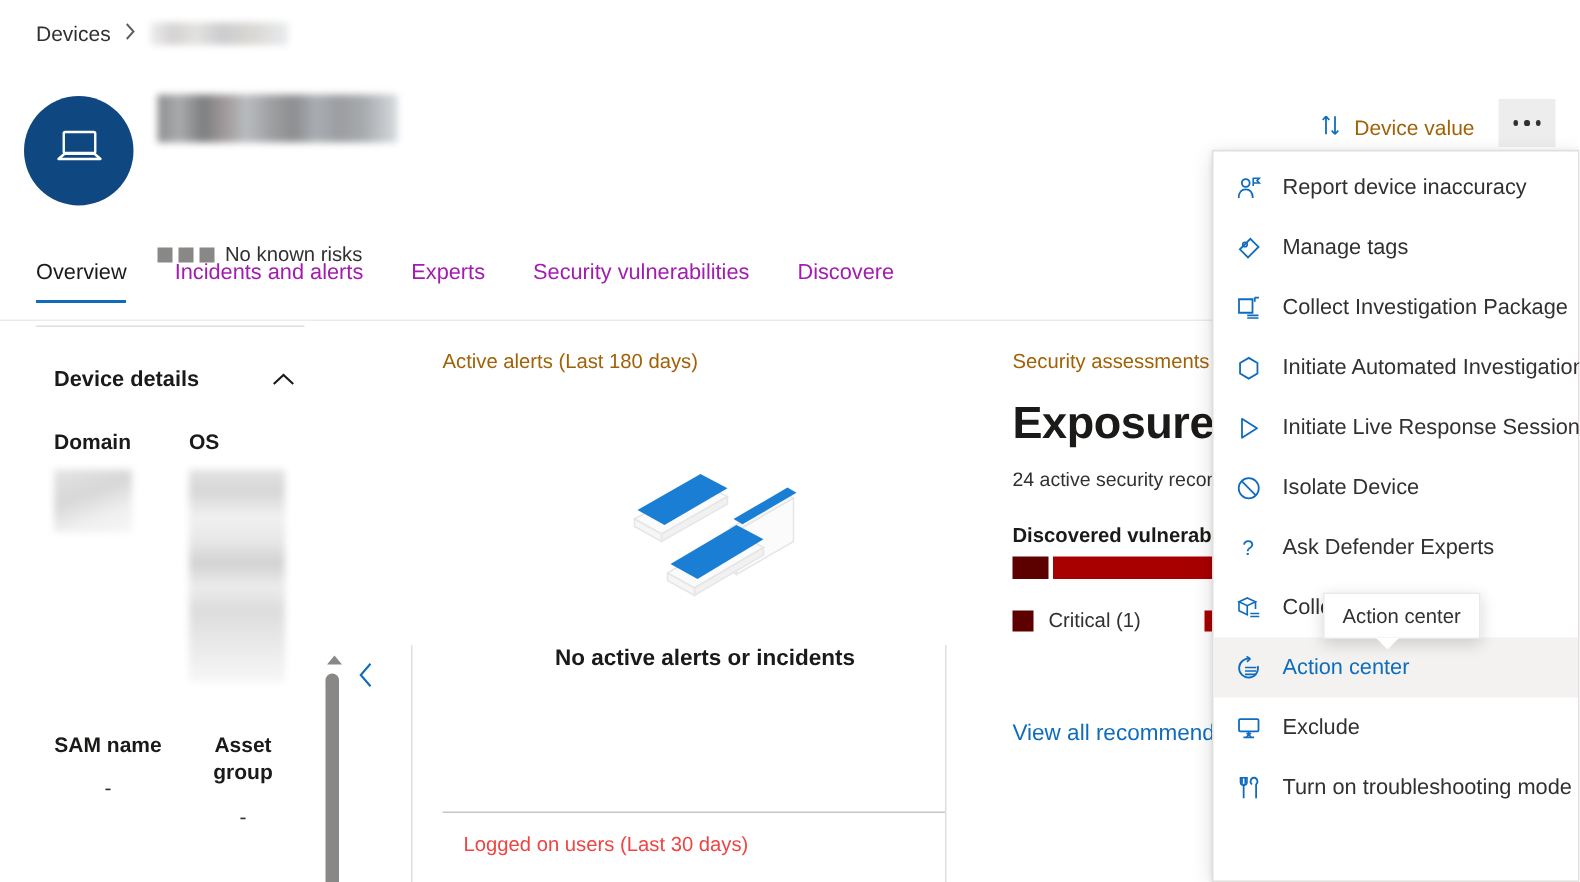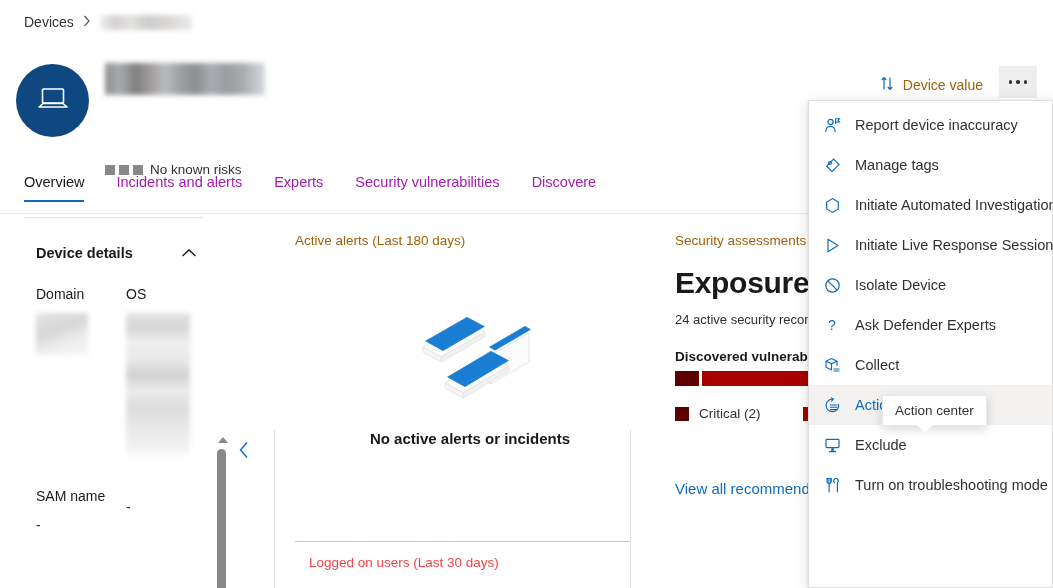--- a/index.html
+++ b/index.html
@@ -69,26 +69,26 @@
   
   .content { position:absolute; left:0; top:215px; width:1053px; height:373px; display:flex; }
 
   .col-left { position:relative; width:213px; height:306px; padding:18px 0 12px 0; }
   .left-divider { position:absolute; left:24px; right:10px; top:2px; height:1px; background:#e1dfdd; }
   .panel-title-row { display:flex; align-items:center; justify-content:space-between; padding:12px 16px 0 36px; }
   .panel-title { font-size:14.5px; font-weight:700; color:#1b1a19; }
   .chev-up { color:#1b1a19; cursor:pointer; display:flex; }
   .detail-grid { display:flex; padding:24px 0 0 36px; gap:18px; }
   .detail-col { width:72px; }
-  .detail-label { font-size:14px; font-weight:400; color:#1b1a19; line-height:1.32; }
+  .detail-label { font-size:14px; font-weight:700; color:#1b1a19; line-height:1.32; }
   .redact-dom { margin-top:10px; width:52px; height:42px;
      background: linear-gradient(160deg,#e4e4e4 0%,#d7d7d7 40%,#efefef 70%,#f6f6f6 100%); }
   .redact-os { margin-top:10px; width:64px; height:142px;
      background: linear-gradient(180deg,#e3e3e3 0%,#d6d6d6 10%,#f0f0f0 22%,#e8e8e8 33%,#d2d2d2 44%,#ececec 55%,#dcdcdc 66%,#e6e6e6 78%,#efefef 90%,#f7f7f7 100%); }
-  .detail-grid2 { display:flex; padding:0 0 0 36px; gap:18px; position:absolute; top:272px; }
+  .detail-grid2 { display:flex; padding:0 0 0 36px; gap:18px; position:absolute; top:272px;text-align:center; }
   .detail-value { font-size:14px; color:#323130; margin-top:12px; }
 
   .scroll-track { position:absolute; left:216px; top:222px; width:12px; height:350px; }
   .scroll-arrow { position:absolute; left:2px; top:0; width:0;height:0;
      border-left:5px solid transparent; border-right:5px solid transparent; border-bottom:6px solid #8a8886; }
   .scroll-thumb { position:absolute; left:1px; top:12px; width:9px; height:280px; background:#8a8886; border-radius:5px; cursor:pointer; }
   .collapse-chev { position:absolute; left:238px; top:226px; color:#0f6cbd; cursor:pointer; }
 
   .vrule { position:absolute; top:215px; width:1px; height:373px; background:#e1dfdd; }
 
@@ -217,20 +217,21 @@
           <div class="detail-label">OS</div>
           <div class="redact redact-os"></div>
         </div>
       </div>
       <div class="detail-grid2">
         <div class="detail-col">
           <div class="detail-label">SAM name</div>
           <div class="detail-value">-</div>
         </div>
         <div class="detail-col">
+          <div class="detail-label">Asset group</div>
           <div class="detail-value">-</div>
         </div>
       </div>
     </div>
 
     <div class="scroll-track">
       <div class="scroll-arrow"></div>
       <div class="scroll-thumb"></div>
     </div>
     <div class="collapse-chev">
@@ -279,21 +280,21 @@
       <div class="exposure-title">Exposure lev</div>
       <div class="rec-count">24 active security recommendat</div>
       <div class="vuln-title">Discovered vulnerabilities (19</div>
       <div class="vuln-bar">
         <div class="vuln-seg-critical"></div>
         <div class="vuln-seg-high"></div>
       </div>
       <div class="legend">
         <div class="legend-item">
           <span class="legend-sw" style="background:#5C0000;"></span>
-          <span>Critical (2)</span>
+          <span>Critical (1)</span>
         </div>
         <div class="legend-item">
           <span class="legend-sw" style="background:#A80000;"></span>
           <span>High (1</span>
         </div>
       </div>
       <div class="view-all">View all recommendatio</div>
     </div>
   </div>
 
@@ -313,20 +314,30 @@
     <div class="ctx-item">
       <span class="ctx-ico">
         <svg width="17" height="17" viewBox="0 0 17 17">
             <path d="M9.6 2.2 L15 7.6 L8 14.6 L2.6 9.2 Z" fill="none" stroke="#0f6cbd" stroke-width="1.2"></path>
             <circle cx="6" cy="6" r="1.5" fill="none" stroke="#0f6cbd" stroke-width="1.1"></circle>
           </svg>
       </span>
       <span>Manage tags</span>
     </div>
 
+    <div class="ctx-item">
+      <span class="ctx-ico">
+        <svg width="17" height="17" viewBox="0 0 17 17">
+            <path d="M2 2.5 H11 V11.5 H2 Z" fill="none" stroke="#0f6cbd" stroke-width="1.2"></path>
+            <path d="M12.5 1.4 V4.2 M12.5 1.4 H15.3" stroke="#0f6cbd" stroke-width="1.2" fill="none"></path>
+            <path d="M7.5 13.2 H15 M7.5 15 H15" stroke="#0f6cbd" stroke-width="1.1"></path>
+          </svg>
+      </span>
+      <span>Collect Investigation Package</span>
+    </div>
 
     <div class="ctx-item">
       <span class="ctx-ico">
         <svg width="17" height="17" viewBox="0 0 17 17">
             <path d="M8.5 1.6 L14.3 5 V12 L8.5 15.4 L2.7 12 V5 Z" fill="none" stroke="#0f6cbd" stroke-width="1.2"></path>
           </svg>
       </span>
       <span>Initiate Automated Investigation</span>
     </div>
 

